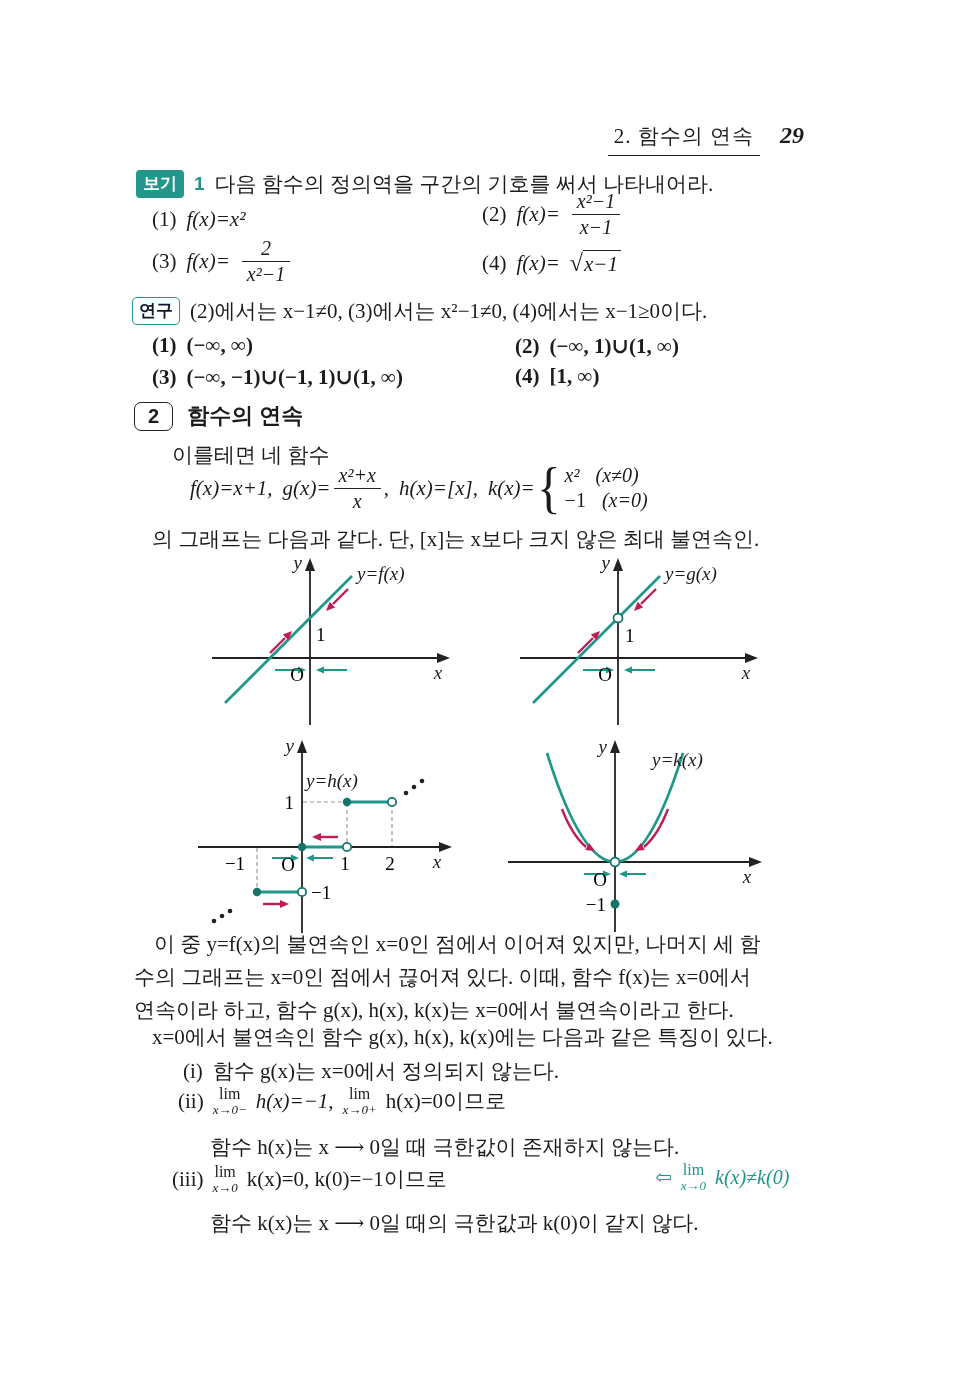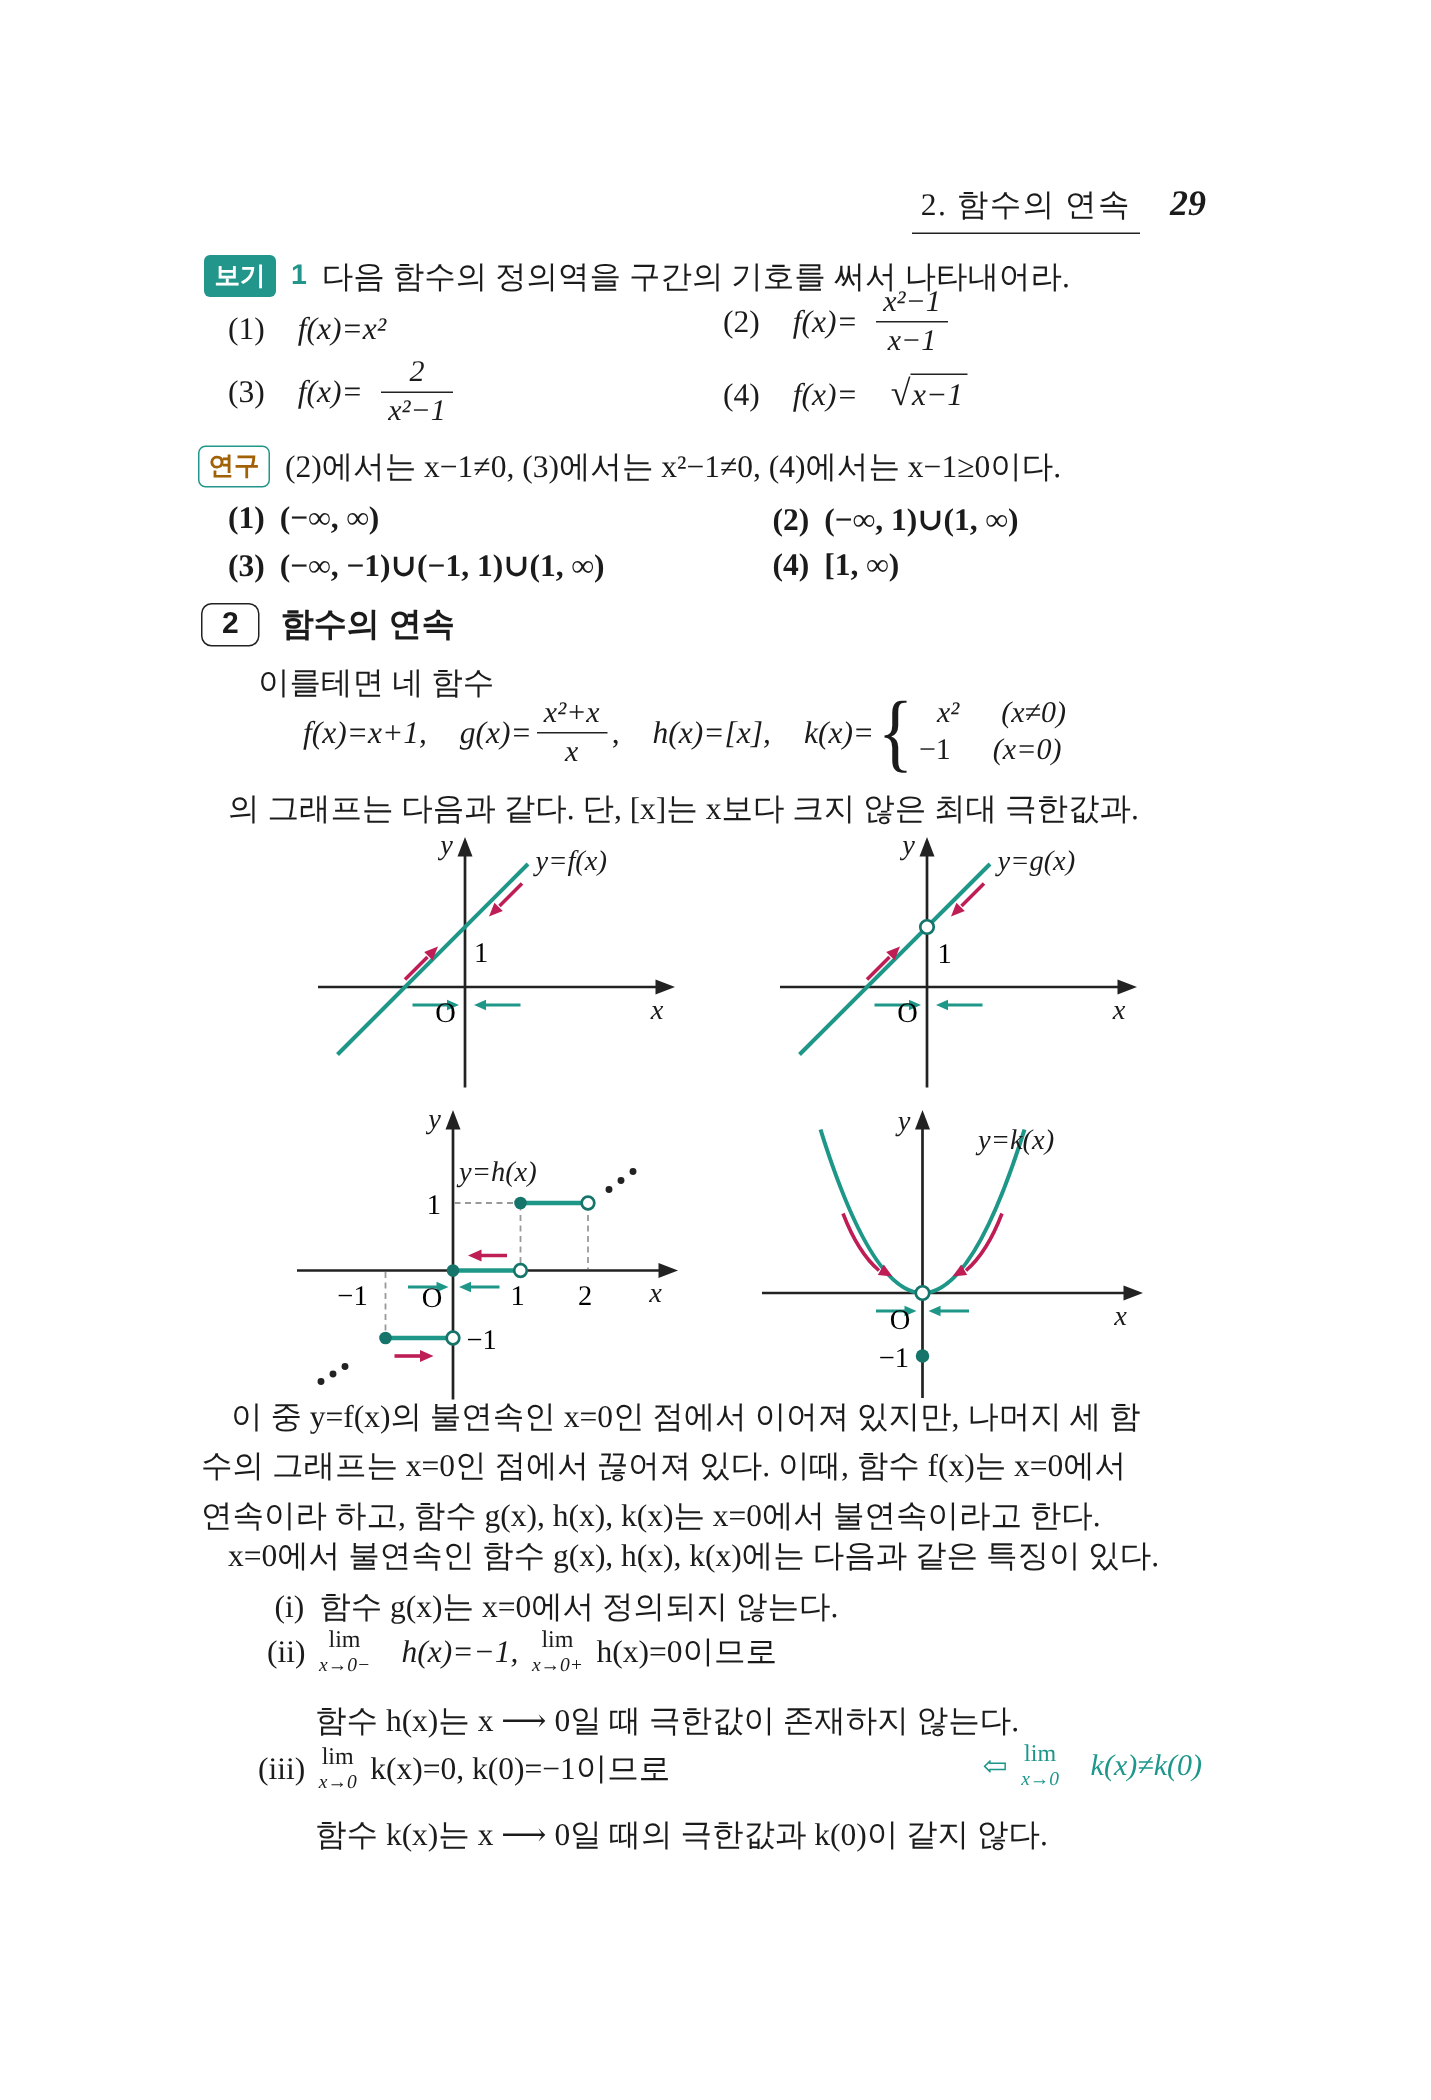--- a/index.html
+++ b/index.html
@@ -4,36 +4,36 @@
 <style>
   * { margin:0; padding:0; box-sizing:border-box; }
   html,body { background:#e8e8e8; }
   .page {
     position:relative; width:954px; height:1400px; background:#ffffff;
     margin:0 auto; overflow:hidden;
     font-family:"Liberation Serif","DejaVu Serif",serif;
     color:#1b1b1b; font-size:21px;
   }
   .abs { position:absolute; }
-  .math { font-style:italic;margin-left:12px; }
+  .math { font-style:italic; }
   .up { font-style:normal; }
   .bold { font-weight:bold; }
 
   
   .hdr { top:122px; right:150px; display:flex; align-items:baseline; gap:20px; }
   .hdr-title { font-size:21px; letter-spacing:1px; border-bottom:1.8px solid #222; padding:0 6px 5px 6px;margin-left:23px; }
   .hdr-page { font-size:24px; font-weight:bold; font-style:italic; }
 
   
   .badge-solid {
     display:inline-block; background:#23968b; color:#fff; font-family:"Liberation Sans",sans-serif;
     font-size:17px; font-weight:bold; padding:2px 7px 3px; border-radius:4px;
   }
   .badge-line {
-    display:inline-block; background:#fff; color:#a16207; border:1.6px solid #23968b;
+    display:inline-block; background:#fff; color:#0f172a; border:1.6px solid #23968b;
     font-family:"Liberation Sans",sans-serif; font-size:17px; font-weight:bold;
     padding:1px 6px 2px; border-radius:5px;
   }
   .ex-num { color:#23968b; font-weight:bold; font-family:"Liberation Sans",sans-serif; font-size:19px; }
 
   .row-flex { display:flex; align-items:center; gap:10px; }
 
   
   .frac { display:inline-block; vertical-align:middle; text-align:center; line-height:1.05; margin:0 2px; }
   .frac .num { display:block; padding:0 5px 2px; font-size:20px; }
@@ -156,21 +156,21 @@
               <span class="math">(x≠0)</span>
             </span>
           <span class="crow">
               <span class="up">−1</span>
               <span class="math">(x=0)</span>
             </span>
         </span>
       </span>
     </span>
   </div>
-  <div class="abs" style="top:525px; left:152px;">의 그래프는 다음과 같다. 단, [x]는 x보다 크지 않은 최대 극한값과.</div>
+  <div class="abs" style="top:525px; left:152px;">의 그래프는 다음과 같다. 단, [x]는 x보다 크지 않은 최대 불연속인.</div>
 
   <svg class="abs" style="top:553px; left:200px;" width="270" height="178" viewBox="0 0 270 178">
     <polyline points="12,105 238,105" stroke="#222" stroke-width="1.8" fill="none"></polyline>
     <polygon points="250,105 237,100 237,110" fill="#222"></polygon>
     <polyline points="110,172 110,16" stroke="#222" stroke-width="1.8" fill="none"></polyline>
     <polygon points="110,5 105,18 115,18" fill="#222"></polygon>
     <line x1="25" y1="150" x2="152" y2="23" stroke="#1E9789" stroke-width="2.7"></line>
     <line x1="70" y1="100" x2="85" y2="85" stroke="#BE1E55" stroke-width="2.4"></line>
     <polygon points="92,78 88.4,87.2 82.8,81.6" fill="#BE1E55"></polygon>
     <line x1="148" y1="36" x2="133" y2="51" stroke="#BE1E55" stroke-width="2.4"></line>

